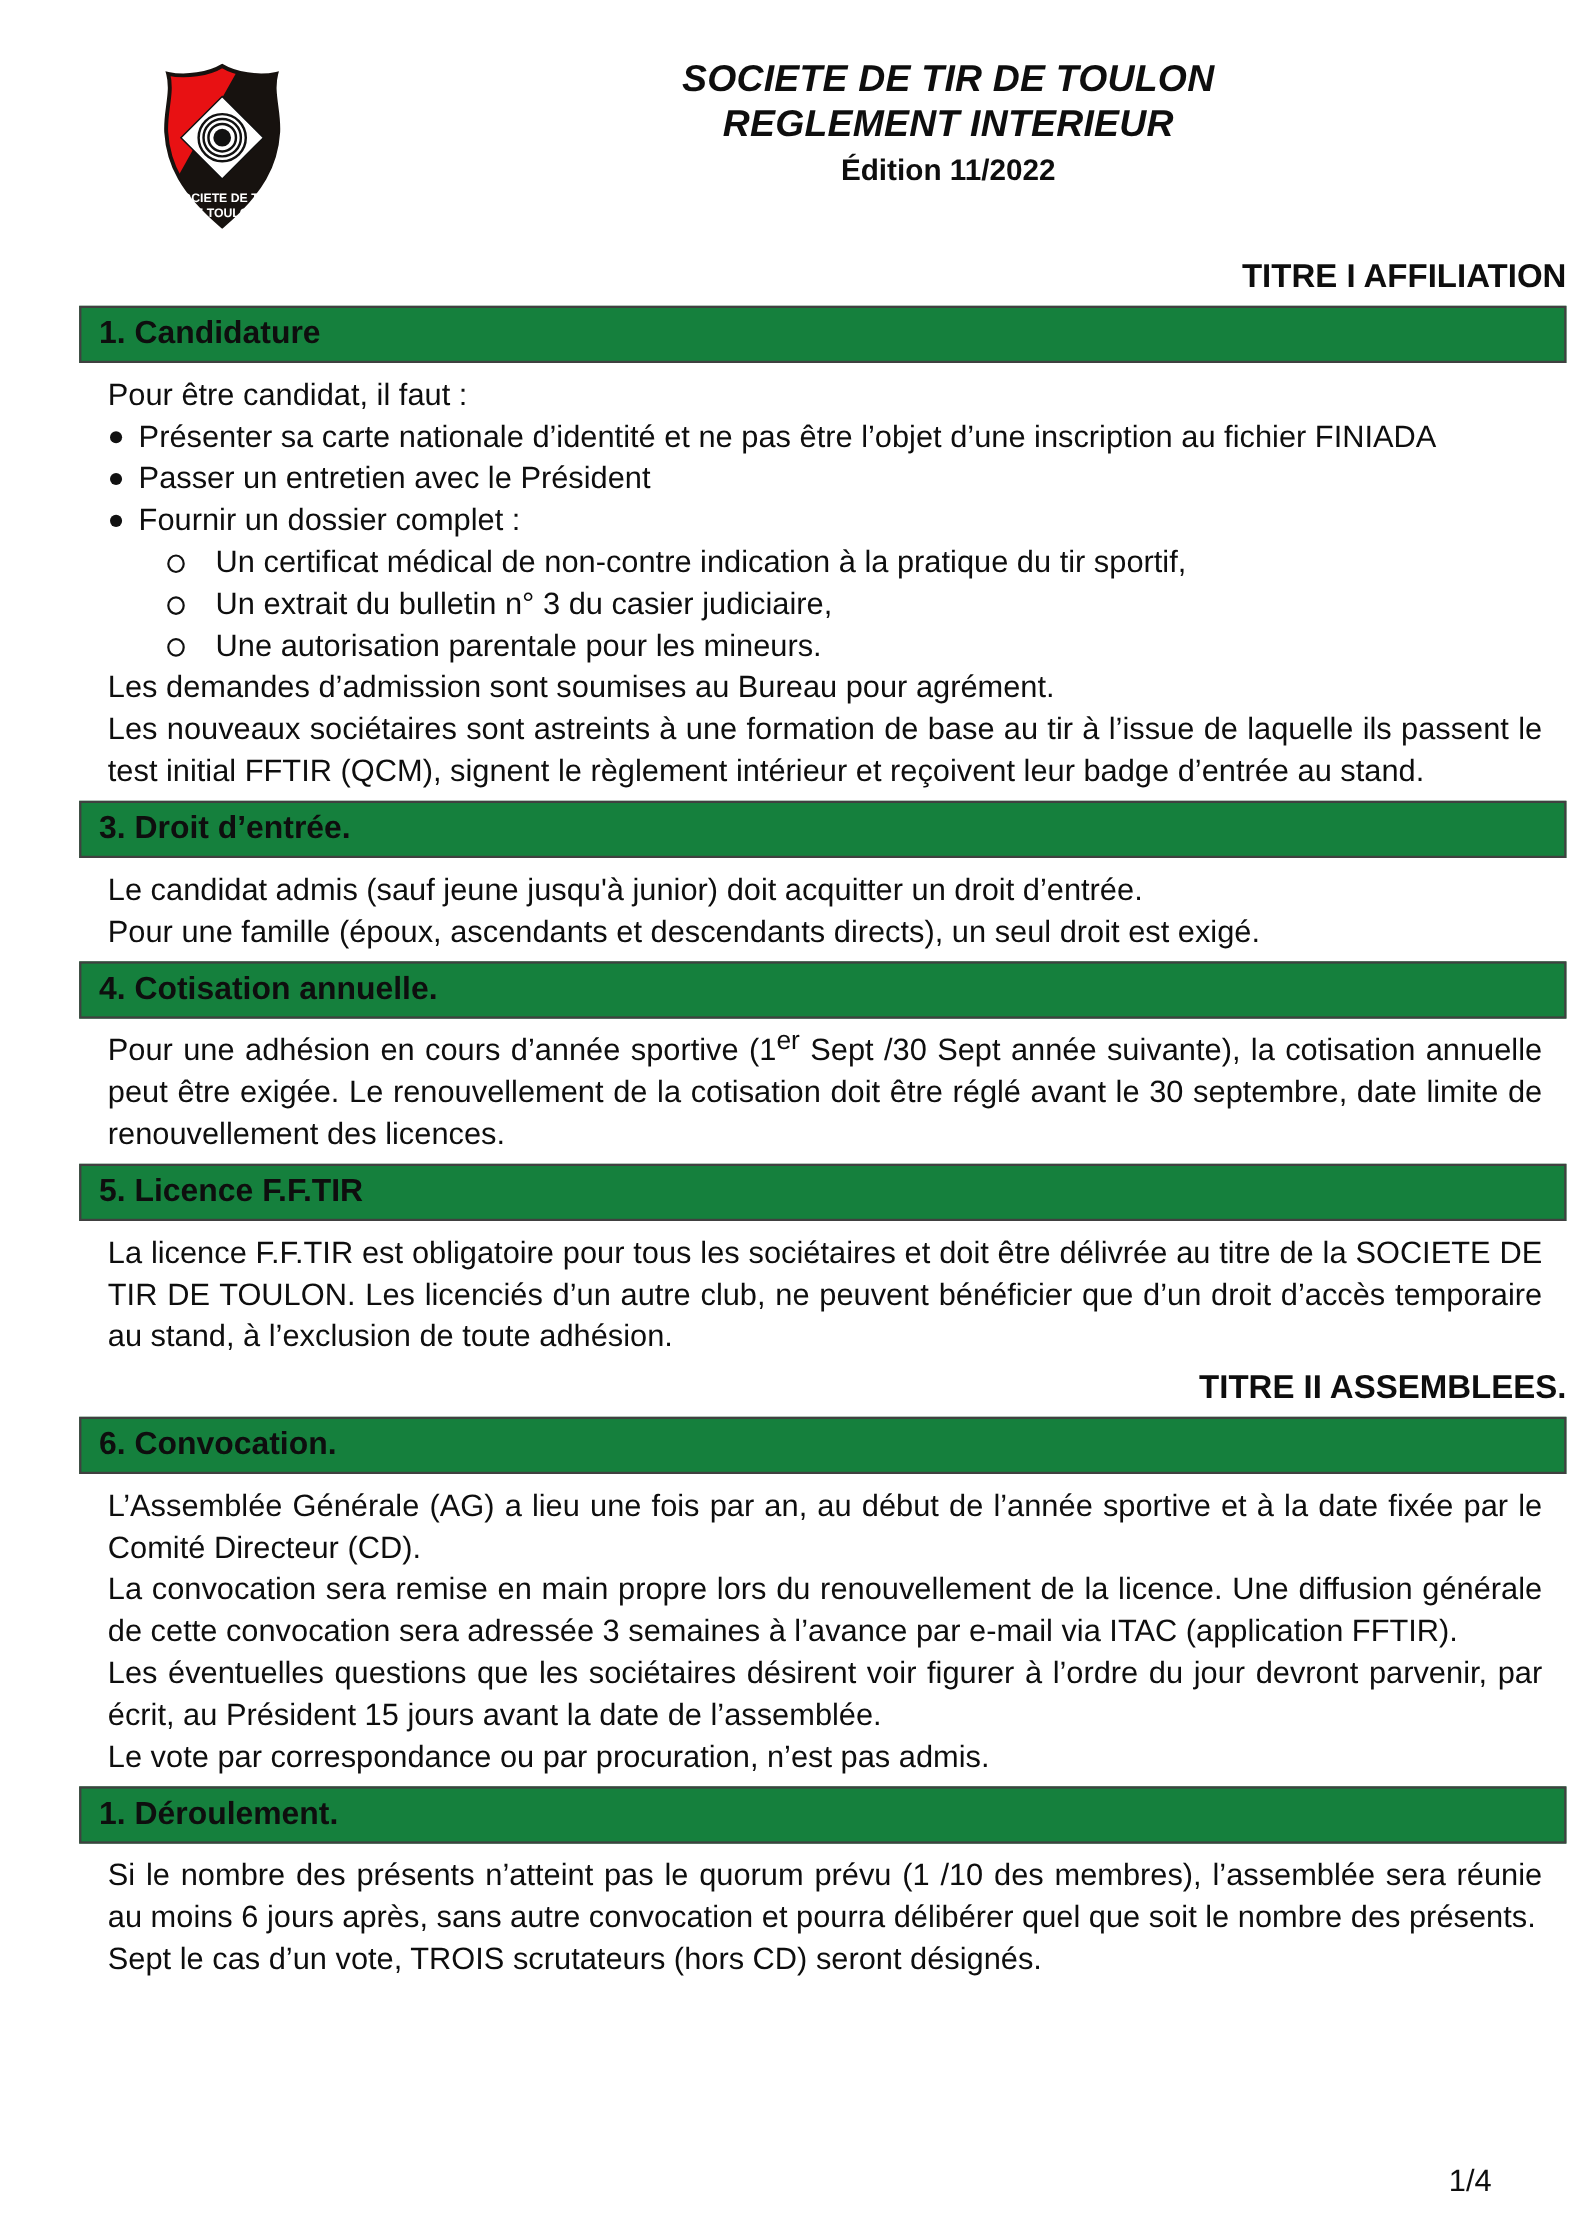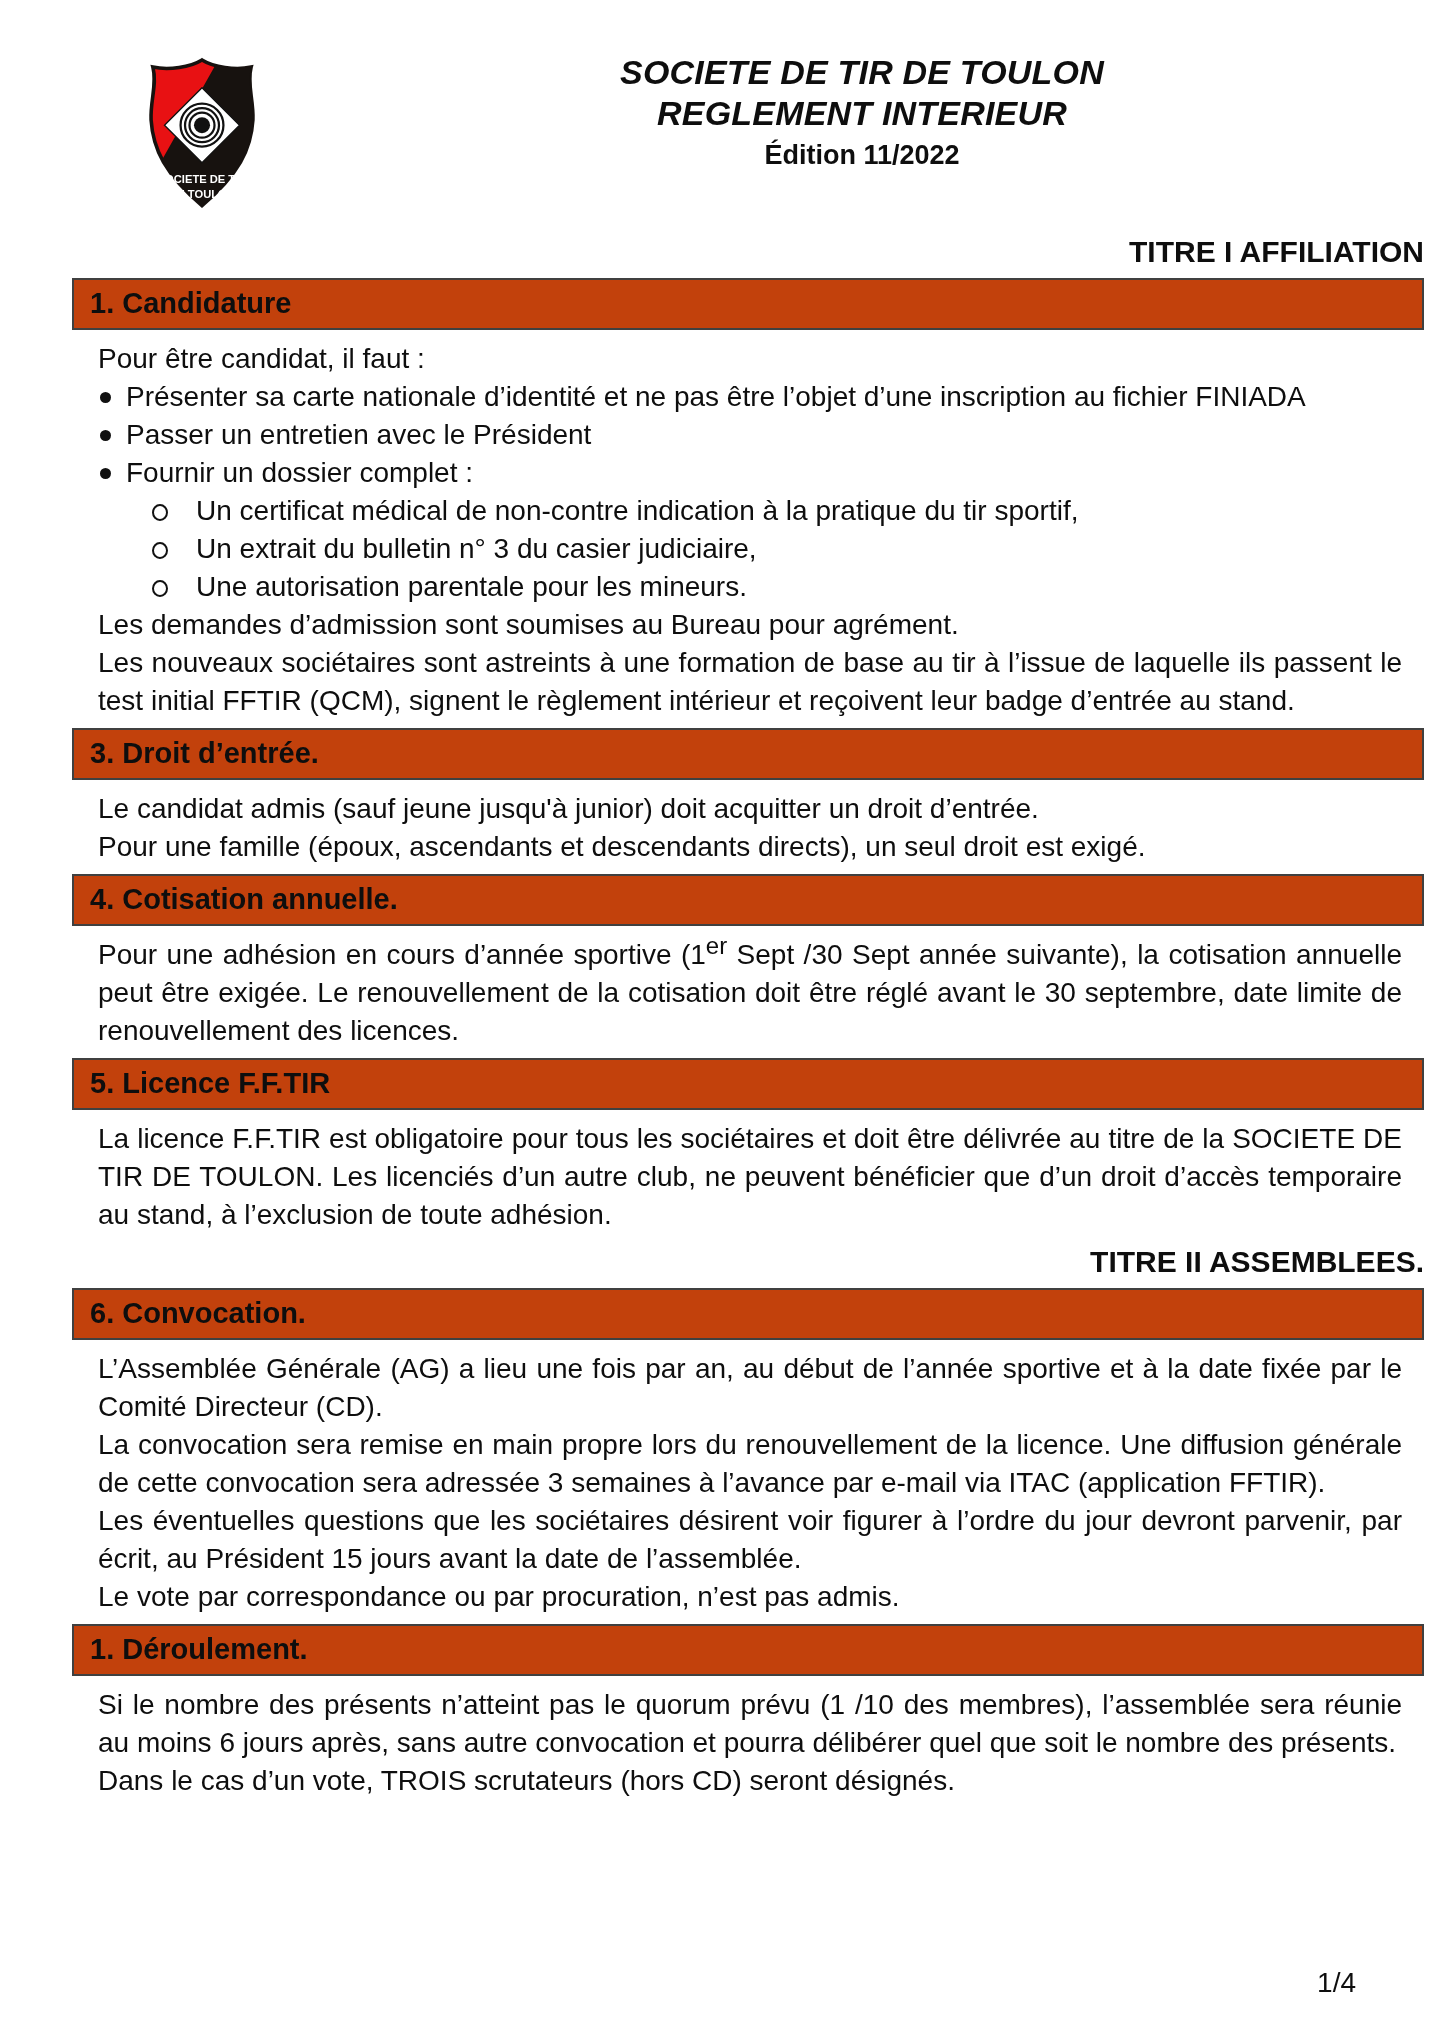--- a/index.html
+++ b/index.html
@@ -18,21 +18,21 @@
   .doc-edition{font-size:27px;font-weight:bold;line-height:36px;margin-top:3px;}
   
   .content{position:absolute;left:72px;top:234px;width:1352px;}
   .titre{font-size:30px;font-weight:bold;text-align:right;line-height:36px;margin:0 0 8px 0;}
   .titre2{margin-top:10px;margin-bottom:6px;}
   .secbox{
     border:2px solid #404040;
     padding:6px 10px 8px 16px;
     margin:8px 0 10px 0;
     font-size:29px;font-weight:bold;line-height:34px;
-    background:#c2410c;
+    background:#15803d;
   }
   .secbox.first{margin-top:2px;}
   .txt{font-size:28px;line-height:38px;text-align:justify;padding:0 22px 0 26px;margin:0;}
   .txt sup{font-size:24px;line-height:0;}
   ul.bullets,ul.subs{list-style:none;margin:0;padding:0;}
   li.bul{position:relative;font-size:28px;line-height:38px;padding:0 22px 0 54px;}
   li.bul::before{
     content:"";position:absolute;left:28px;top:14px;width:11px;height:11px;
     background:#111;border-radius:50%;
   }
@@ -121,19 +121,19 @@
     </div>
     <p class="txt">L’Assemblée Générale (AG) a lieu une fois par an, au début de l’année sportive et à la date fixée par le Comité Directeur (CD).</p>
     <p class="txt">La convocation sera remise en main propre lors du renouvellement de la licence. Une diffusion générale de cette convocation sera adressée 3 semaines à l’avance par e-mail via ITAC (application FFTIR).</p>
     <p class="txt">Les éventuelles questions que les sociétaires désirent voir figurer à l’ordre du jour devront parvenir, par écrit, au Président 15 jours avant la date de l’assemblée.</p>
     <p class="txt">Le vote par correspondance ou par procuration, n’est pas admis.</p>
 
     <div class="secbox">
       <span>1. Déroulement.</span>
     </div>
     <p class="txt">Si le nombre des présents n’atteint pas le quorum prévu (1 /10 des membres), l’assemblée sera réunie au moins 6 jours après, sans autre convocation et pourra délibérer quel que soit le nombre des présents.</p>
-    <p class="txt">Dans le cas d’un vote, TROIS scrutateurs (hors CD) seront désignés.</p>
+    <p class="txt">Sept le cas d’un vote, TROIS scrutateurs (hors CD) seront désignés.</p>
 
   </div>
 
   <div class="pagenum">1/4</div>
 
 </div>
 
 </body></html>

